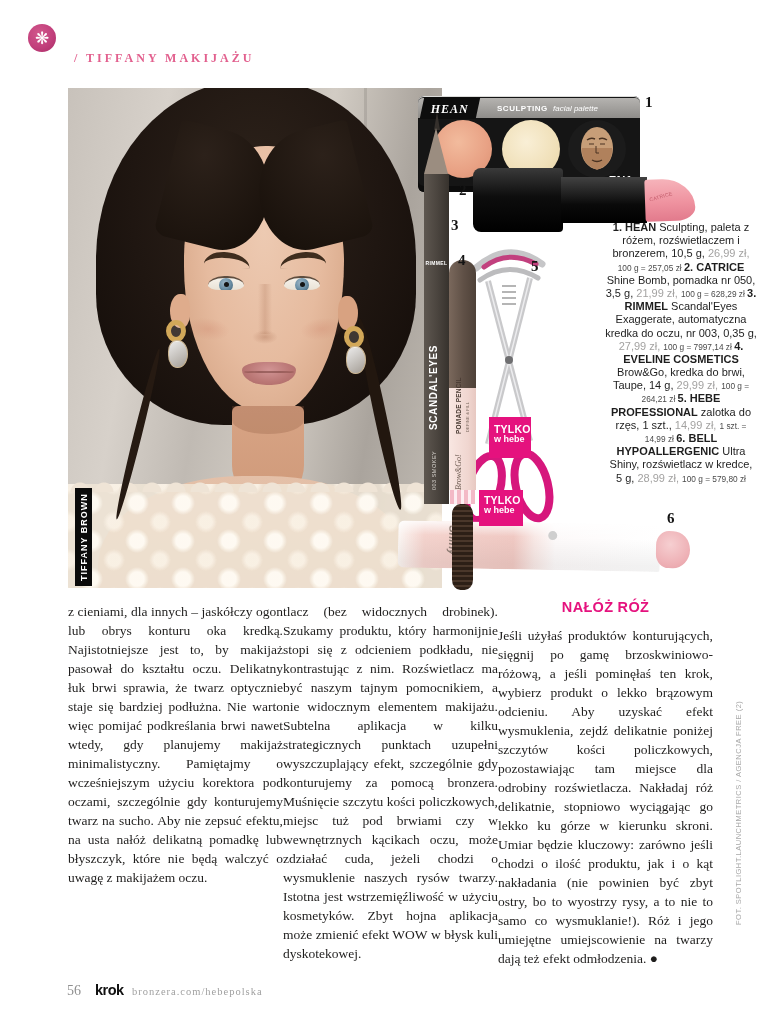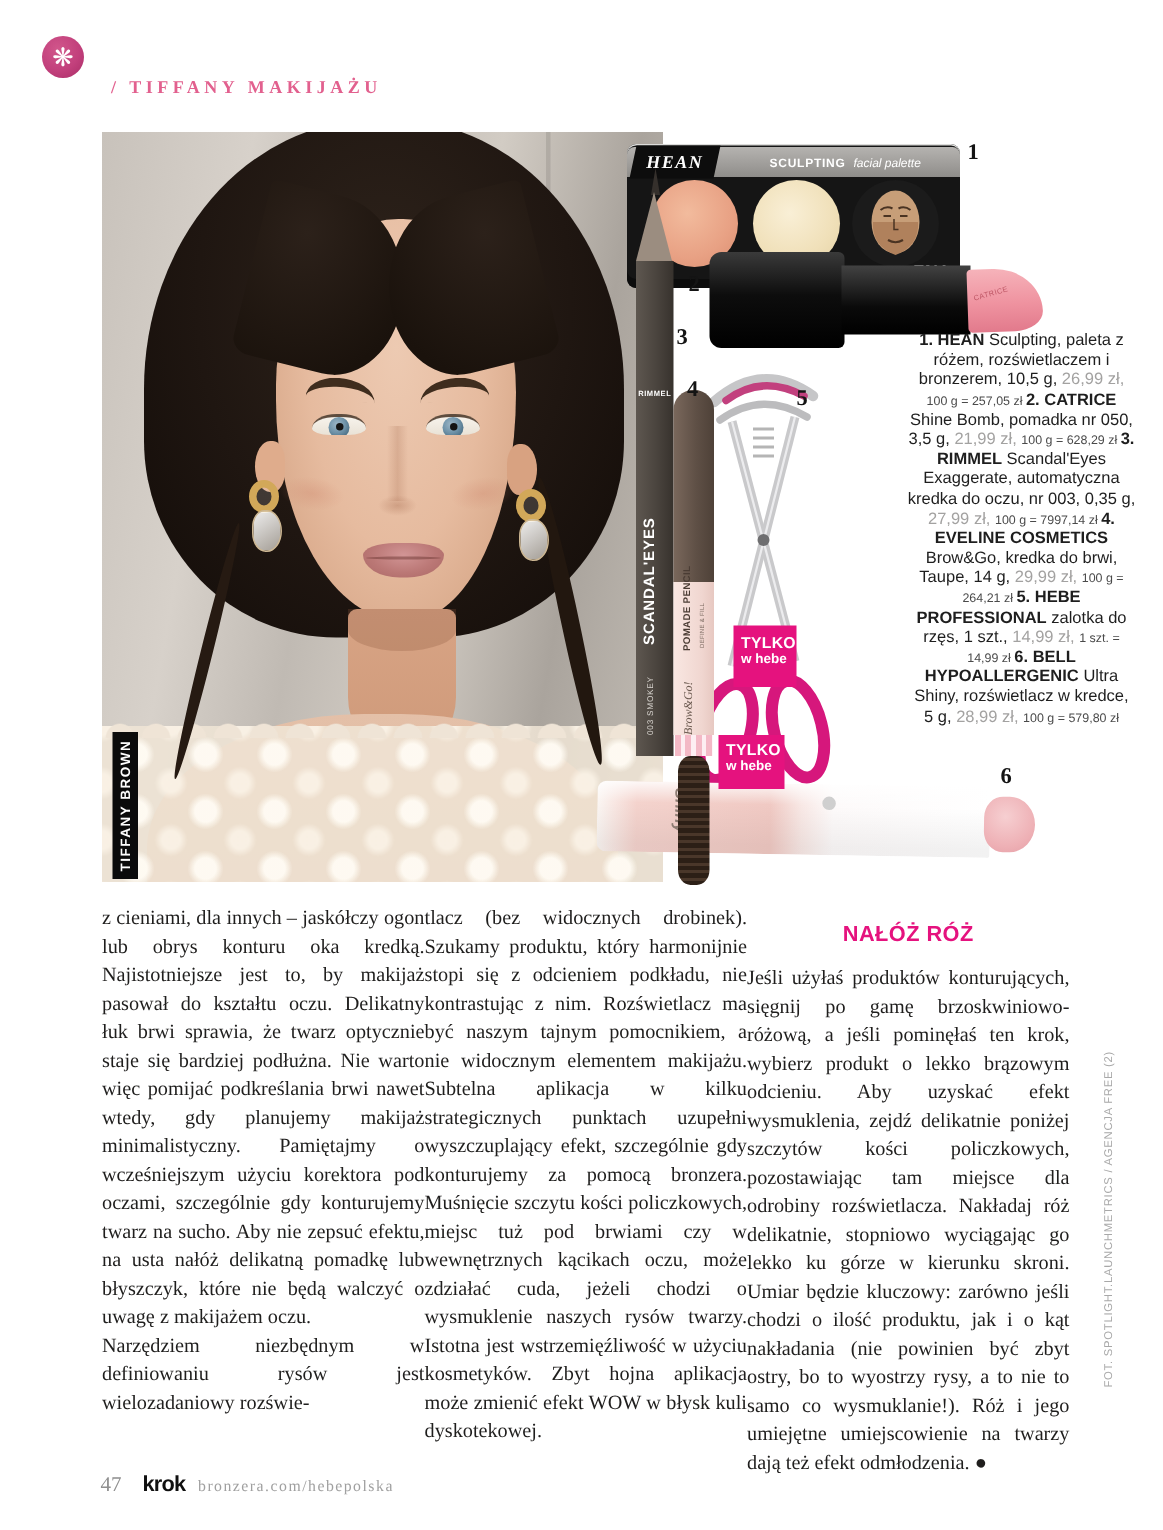--- a/index.html
+++ b/index.html
@@ -90,21 +90,21 @@
     font-size:9px;font-weight:700;letter-spacing:1px;white-space:nowrap;}
 
   
   .palette{left:418px;top:96px;width:222px;height:96px;background:#151515;border-radius:6px;
     box-shadow:0 1px 0 #dcdcda inset,0 -6px 0 #0c0c0c inset;}
   .palette-band{left:0;top:2px;width:222px;height:20px;border-radius:5px 5px 0 0;
     background:linear-gradient(#b5b3b0,#8f8d8a);display:flex;align-items:center;}
   .hean-box{background:#0d0d0d;transform:skewX(-12deg);margin-left:4px;padding:2px 9px;}
   .hean-box span{display:inline-block;transform:skewX(12deg);color:#fff;font-family:"Liberation Serif",serif;
     font-weight:700;font-style:italic;font-size:12px;letter-spacing:1px;}
-  .band-text{color:#fff;font-size:8px;margin-left:23px;white-space:nowrap;padding-left:12px;}
+  .band-text{color:#fff;font-size:8px;margin-left:7px;white-space:nowrap;padding-left:12px;}
   .band-text .bt-b{font-weight:700;letter-spacing:.5px;}
   .band-text .bt-i{font-style:italic;font-weight:400;margin-left:3px;}
   .well{top:24px;width:58px;height:58px;border-radius:50%;}
   .well-1{left:16px;background:radial-gradient(circle at 42% 38%,#f2bb9d 0%,#e8a184 60%,#da8e70 100%);}
   .well-2{left:84px;background:radial-gradient(circle at 42% 38%,#f9efd6 0%,#f0e0b9 60%,#e5d2a4 100%);}
   .well-3{left:150px;background:#1b1b1b;overflow:hidden;}
   .palette-corner{right:8px;bottom:4px;color:#fff;font-style:italic;font-weight:700;font-size:12px;letter-spacing:.5px;}
 
   
   .lipstick{left:473px;top:168px;width:222px;height:64px;}
@@ -183,21 +183,21 @@
   .seg-price{color:var(--price_gray);}
   .seg-unit{font-size:8.3px;color:#4a4a4a;}
 
   
   .col{width:215px;font-family:"Liberation Serif",serif;font-size:13.5px;line-height:19px;
     color:var(--text_dark);text-align:justify;}
   .col-1{left:68px;top:602px;} .col-2{left:283px;top:602px;} .col-3{left:498px;top:598px;}
   .col-heading{font-family:"Liberation Sans",sans-serif;font-weight:700;font-size:14.5px;
     color:var(--accent_pink);text-align:center;letter-spacing:.3px;}
   .col-1 .col-heading{margin:14px 0 9px;}
-  .col-3 .col-heading{margin:16px 0 9px;}
+  .col-3 .col-heading{margin:0 0 9px;}
 
   
   .credit{left:734px;top:750px;height:175px;writing-mode:vertical-rl;transform:rotate(180deg);
     font-size:7.5px;color:#a8a8a8;letter-spacing:.5px;white-space:nowrap;}
   .footer-page{left:67px;top:983px;font-family:"Liberation Serif",serif;font-size:14px;color:#8f8f8f;}
   .footer-logo{left:95px;top:982px;font-size:14.5px;font-weight:800;letter-spacing:-.5px;color:#101010;}
   .footer-url{left:132px;top:986px;font-family:"Liberation Serif",serif;font-size:10.5px;
     letter-spacing:1px;color:#a0a0a0;}
 </style>
 </head>
@@ -349,28 +349,27 @@
   <div class="abs pnum pnum-4">4</div>
   <div class="abs pnum pnum-5">5</div>
   <div class="abs pnum pnum-6">6</div>
 
   <div class="abs product-list">
     <div class="list-spacer"></div>
   <span class="seg-b">1. </span><span class="seg-b">HEAN</span><span class="seg-n"> Sculpting, paleta z różem, rozświetlaczem i bronzerem, 10,5 g, </span><span class="seg-price">26,99 zł, </span><span class="seg-unit">100 g = 257,05 zł </span><span class="seg-b">2. </span><span class="seg-b">CATRICE</span><span class="seg-n"> Shine Bomb, pomadka nr 050, 3,5 g, </span><span class="seg-price">21,99 zł, </span><span class="seg-unit">100 g = 628,29 zł </span><span class="seg-b">3. </span><span class="seg-b">RIMMEL</span><span class="seg-n"> Scandal'Eyes Exaggerate, automatyczna kredka do oczu, nr 003, 0,35 g, </span><span class="seg-price">27,99 zł, </span><span class="seg-unit">100 g = 7997,14 zł </span><span class="seg-b">4. </span><span class="seg-b">EVELINE COSMETICS</span><span class="seg-n"> Brow&amp;Go, kredka do brwi, Taupe, 14 g, </span><span class="seg-price">29,99 zł, </span><span class="seg-unit">100 g = 264,21 zł </span><span class="seg-b">5. </span><span class="seg-b">HEBE PROFESSIONAL</span><span class="seg-n"> zalotka do rzęs, 1 szt., </span><span class="seg-price">14,99 zł, </span><span class="seg-unit">1 szt. = 14,99 zł </span><span class="seg-b">6. </span><span class="seg-b">BELL HYPOALLERGENIC</span><span class="seg-n"> Ultra Shiny, rozświetlacz w kredce, 5 g, </span><span class="seg-price">28,99 zł, </span><span class="seg-unit">100 g = 579,80 zł</span></div>
 
   <div class="abs col col-1">
     <p>z cieniami, dla innych – jaskółczy ogon lub obrys konturu oka kredką. Najistotniejsze jest to, by makijaż pasował do kształtu oczu. Delikatny łuk brwi sprawia, że twarz optycznie staje się bardziej podłużna. Nie warto więc pomijać podkreślania brwi nawet wtedy, gdy planujemy makijaż minimalistyczny. Pamiętajmy o wcześniejszym użyciu korektora pod oczami, szczególnie gdy konturujemy twarz na sucho. Aby nie zepsuć efektu, na usta nałóż delikatną pomadkę lub błyszczyk, które nie będą walczyć o uwagę z makijażem oczu.</p>
-    <p>Narzędziem niezbędnym w definiowaniu rysów jest wielozadaniowy rozświe-</p>
   </div>
   <div class="abs col col-2">
     <p>tlacz (bez widocznych drobinek). Szukamy produktu, który harmonijnie stopi się z odcieniem podkładu, nie kontrastując z nim. Rozświetlacz ma być naszym tajnym pomocnikiem, a nie widocznym elementem makijażu. Subtelna aplikacja w kilku strategicznych punktach uzupełni wyszczuplający efekt, szczególnie gdy konturujemy za pomocą bronzera. Muśnięcie szczytu kości policzkowych, miejsc tuż pod brwiami czy w wewnętrznych kącikach oczu, może zdziałać cuda, jeżeli chodzi o wysmuklenie naszych rysów twarzy. Istotna jest wstrzemięźliwość w użyciu kosmetyków. Zbyt hojna aplikacja może zmienić efekt WOW w błysk kuli dyskotekowej.</p>
   </div>
   <div class="abs col col-3">
     <h3 class="col-heading">NAŁÓŻ RÓŻ</h3>
     <p>Jeśli użyłaś produktów konturujących, sięgnij po gamę brzoskwiniowo-różową, a jeśli pominęłaś ten krok, wybierz produkt o lekko brązowym odcieniu. Aby uzyskać efekt wysmuklenia, zejdź delikatnie poniżej szczytów kości policzkowych, pozostawiając tam miejsce dla odrobiny rozświetlacza. Nakładaj róż delikatnie, stopniowo wyciągając go lekko ku górze w kierunku skroni. Umiar będzie kluczowy: zarówno jeśli chodzi o ilość produktu, jak i o kąt nakładania (nie powinien być zbyt ostry, bo to wyostrzy rysy, a to nie to samo co wysmuklanie!). Róż i jego umiejętne umiejscowienie na twarzy dają też efekt odmłodzenia. ●</p>
   </div>
 
   <div class="abs credit">FOT. SPOTLIGHT.LAUNCHMETRICS / AGENCJA FREE (2)</div>
-  <div class="abs footer-page">47</div>
+  <div class="abs footer-page">56</div>
   <div class="abs footer-logo">krok</div>
   <div class="abs footer-url">bronzera.com/hebepolska</div>
 
 </div>
 
 </body></html>

